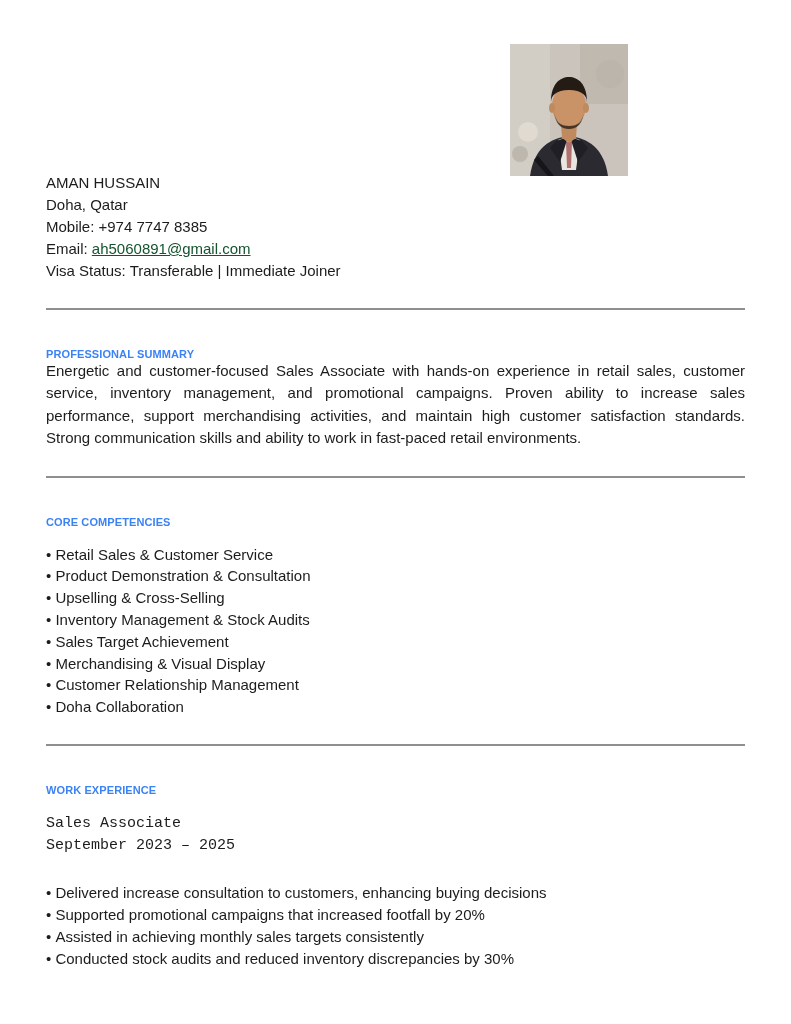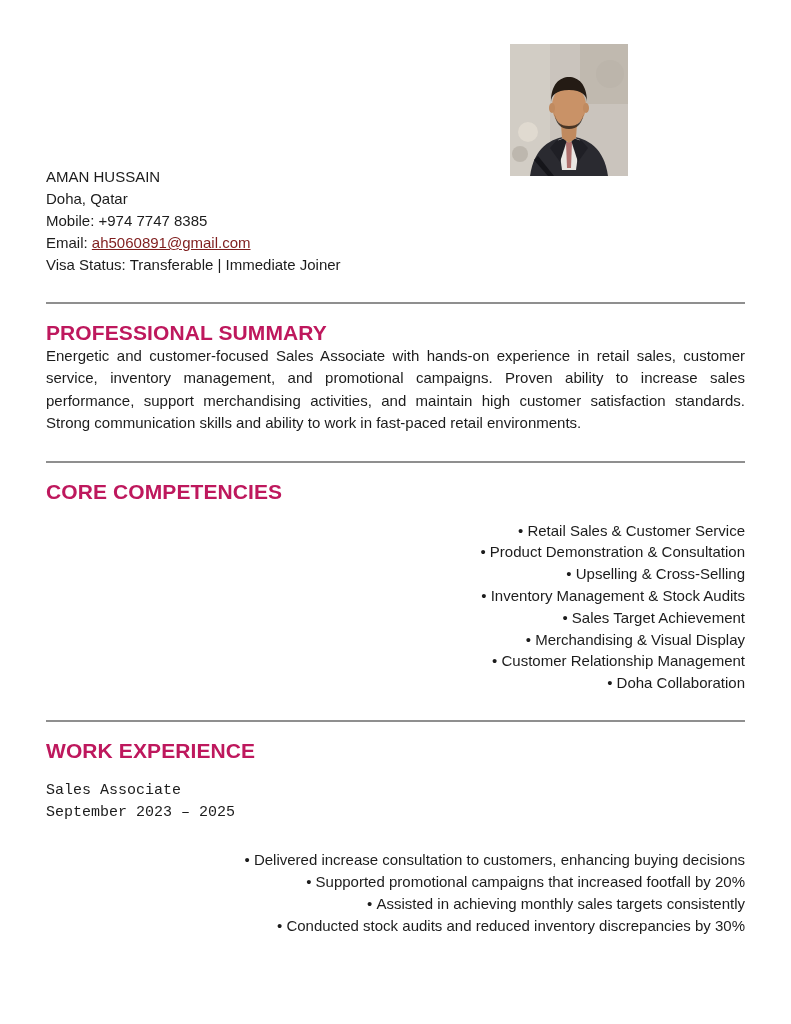--- a/index.html
+++ b/index.html
@@ -22,57 +22,56 @@
     top: 44px;
     width: 118px;
     height: 132px;
     overflow: hidden;
     background: #cfc9c2;
   }
   .photo svg { display: block; width: 100%; height: 100%; }
   .content {
     position: absolute;
     left: 46px;
-    top: 8px;
+    top: 14px;
     width: 699px;
   }
   .contact {
     padding-top: 158px;
     font-size: 15px;
     line-height: 22px;
   }
   .contact div { white-space: nowrap; }
   a.email-link {
-    color: #7f1d1d;
+    color: #14532d;
     text-decoration: underline;
     cursor: pointer;
   }
   .rule {
     height: 2px;
     background: #8f8f8f;
     margin-top: 26px;
   }
   .section-heading {
-    margin-top: 17px;
-    font-size: 21px;
+    margin-top: 38px;
+    font-size: 11px;
     font-weight: bold;
-    color: #be185d;
+    color: #3b82f6;
     letter-spacing: 0.1px;
   }
   .summary-text {
     font-size: 15px;
     line-height: 22.4px;
     text-align: justify;
   }
   ul.bullets {
     list-style: none;
     margin-top: 16px;
     font-size: 15px;
     line-height: 21.8px;
-    text-align: right;
   }
   ul.bullets li::before {
     content: "\2022\00a0";
   }
   .job-block {
     margin-top: 17px;
     font-size: 15px;
     line-height: 22.4px;
     font-family: Liberation Mono, monospace;
   }

